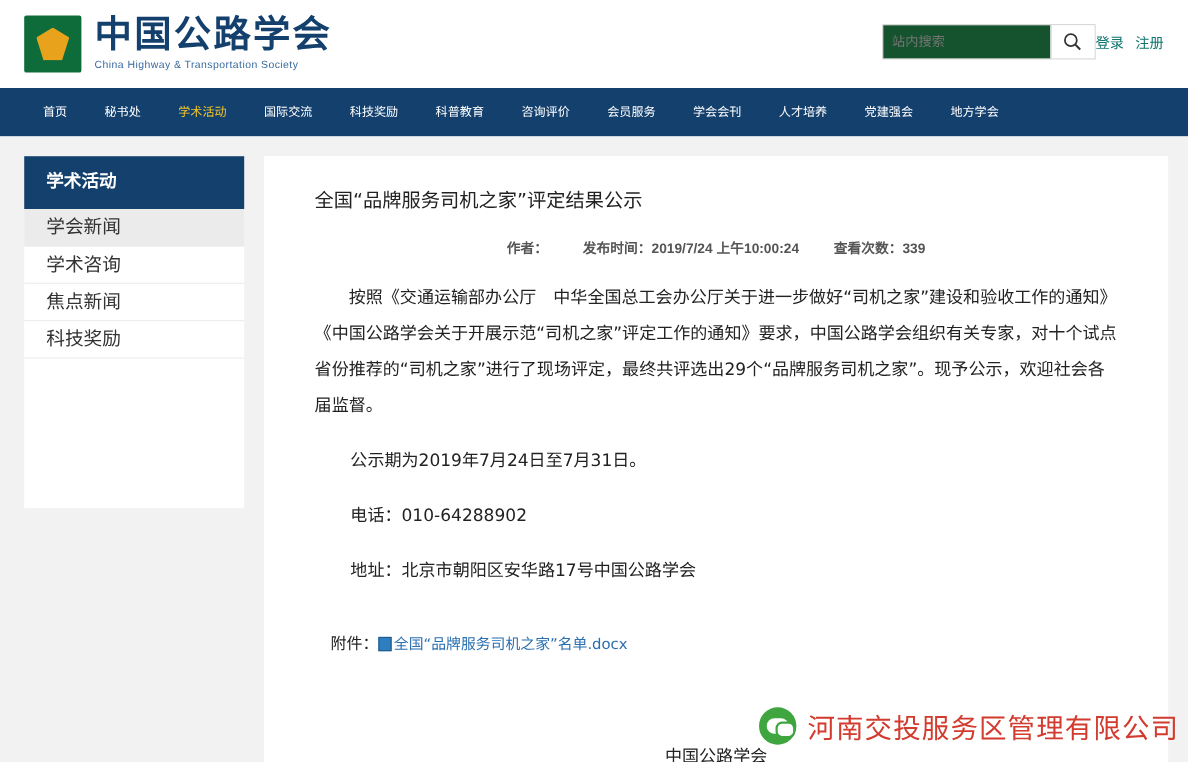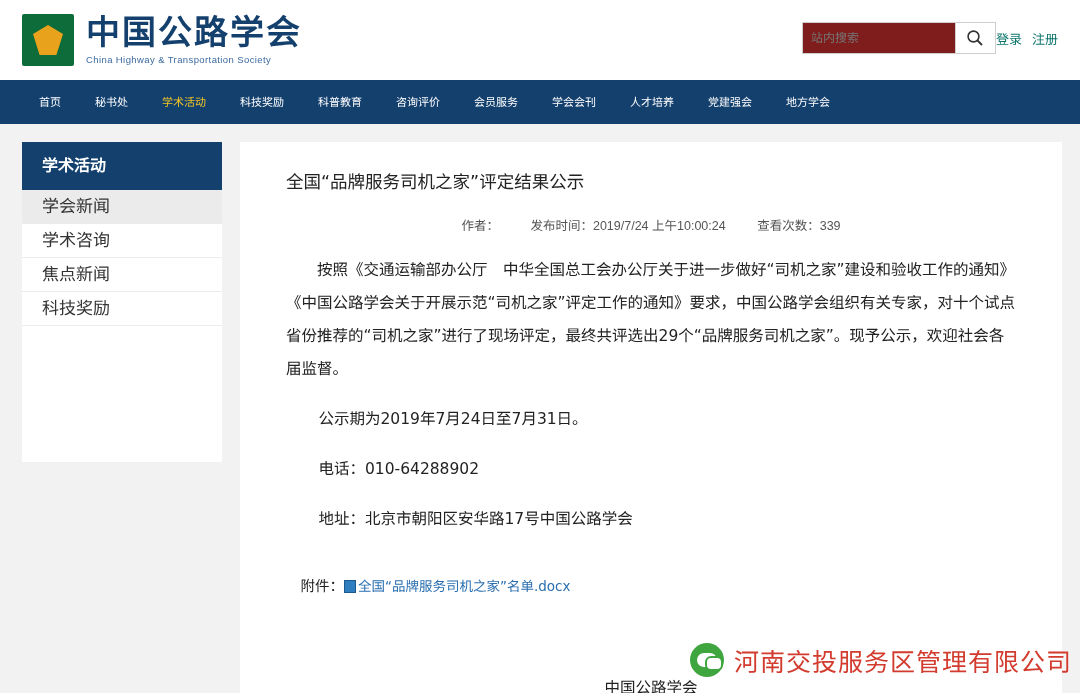--- a/index.html
+++ b/index.html
@@ -49,21 +49,21 @@
   }
   .search-box {
     display: flex; align-items: stretch;
     border: 1px solid #cfcfcf;
     height: 32px;
   }
   .search-input {
     width: 152px; border: none; outline: none;
     padding: 0 8px; font-size: 12px; color: #999;
     font-family: "Liberation Sans", sans-serif;
-    background: #7f1d1d;
+    background: #14532d;
   }
   .search-btn {
     width: 40px; background: #fff; border: none; border-left: 1px solid #cfcfcf;
     display: flex; align-items: center; justify-content: center; cursor: pointer;
   }
   .hlinks { font-size: 13px; color: #0f766e; display: flex; gap: 10px; }
   .hlinks span { cursor: pointer; }
 
   
   .nav {
@@ -108,21 +108,21 @@
   }
   .art-title {
     font-size: 17.5px; color: #222;
     font-family: "DejaVu Sans", "Liberation Sans", sans-serif;
     margin-bottom: 22px;
   }
   .art-meta {
     text-align: center; font-size: 12.5px; color: #555;
     margin-bottom: 20px;
   }
-  .art-meta span { margin: 0 14px; }
+  .art-meta span { margin: 0 14px; font-weight: bold; }
   .art-body {
     font-size: 15.5px; color: #222; line-height: 33px;
     font-family: "DejaVu Sans", "Liberation Sans", sans-serif;
   }
   .p-indent { text-indent: 2em; margin: 0; }
   .p-plain { margin: 17px; text-indent: 1em; }
   .attach { margin-top: 34px; text-indent: 1em; font-size: 14.5px; }
   .attach-icon {
     display: inline-block; width: 12px; height: 13px;
     background: #2f7fc0; vertical-align: -2px; margin-right: 2px;
@@ -188,20 +188,21 @@
         <span>登录</span>
         <span>注册</span>
       </div>
     </div>
   </div>
 
   <div class="nav">
     <div class="nav-item">首页</div>
     <div class="nav-item">秘书处</div>
     <div class="nav-item active">学术活动</div>
+    <div class="nav-item">国际交流</div>
     <div class="nav-item">科技奖励</div>
     <div class="nav-item">科普教育</div>
     <div class="nav-item">咨询评价</div>
     <div class="nav-item">会员服务</div>
     <div class="nav-item">学会会刊</div>
     <div class="nav-item">人才培养</div>
     <div class="nav-item">党建强会</div>
     <div class="nav-item">地方学会</div>
 
   </div>

